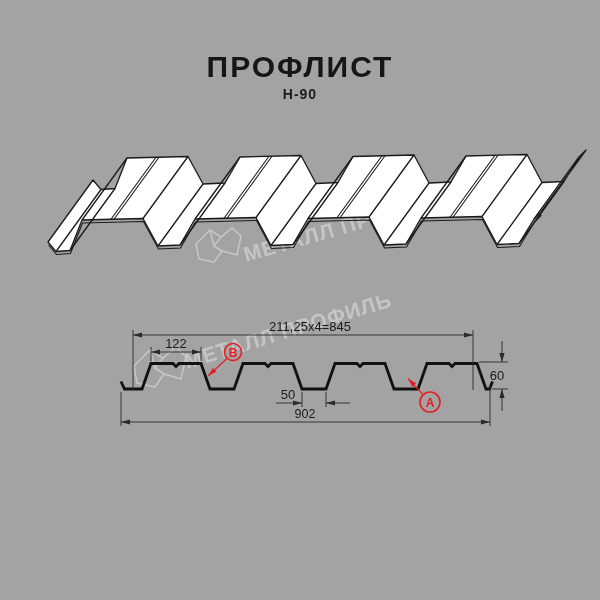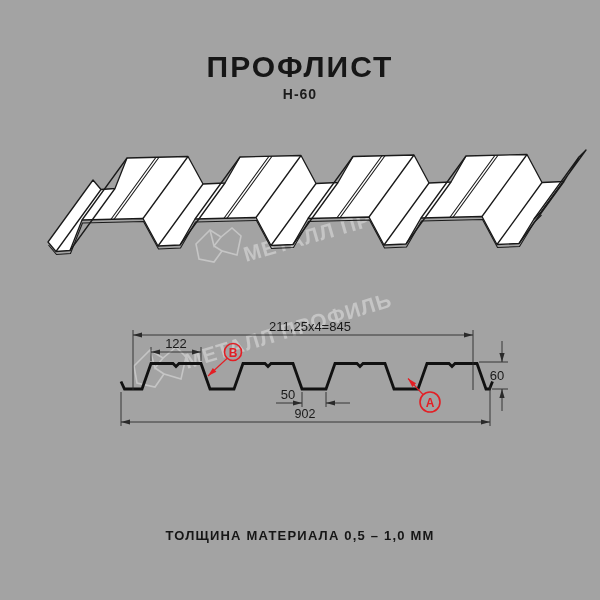--- a/index.html
+++ b/index.html
@@ -26,21 +26,21 @@
   .mk-circle{fill:none;stroke-width:1.6;}
   .mk-txt{font-family:"Liberation Sans",sans-serif;font-size:12px;font-weight:bold;}
   .mk-line{stroke-width:1.1;fill:none;}
 </style>
 </head>
 <body>
 
 <div class="page">
 
   <div class="title">ПРОФЛИСТ</div>
-  <div class="subtitle">Н-60</div>
+  <div class="subtitle">Н-90</div>
 
   <svg width="600" height="600" viewBox="0 0 600 600">
 
     <g opacity="0.9">
       <g transform="translate(194,228)">
         <path class="wm-shape" stroke="#c9c9c9" d="M 2,16 L 16,2 L 27,9 L 38,0 L 47,8 L 43,27 L 28,23 L 20,34 L 5,31 Z"></path>
         <path class="wm-shape" stroke="#c9c9c9" d="M 16,2 L 20,18 L 27,9 M 20,18 L 28,23"></path>
       </g>
       <text class="wm-txt" fill="#c9c9c9" transform="translate(246,262) rotate(-16)">МЕТАЛЛ ПРОФИЛЬ</text>
     </g>
@@ -142,14 +142,13 @@
       <g>
         <circle class="mk-circle" cx="430" cy="402" r="10" stroke="#e31e24"></circle>
         <text class="mk-txt" x="430" y="406.5" text-anchor="middle" fill="#e31e24">А</text>
         <path class="mk-line" stroke="#e31e24" d="M 423,394.5 L 408,378.5"></path>
         <path d="M 408,378.5 L 416.1,383.3 L 412.3,386.9 Z" fill="#e31e24" stroke="none"></path>
       </g>
 
     </g>
   </svg>
 
-  <div class="footer">ТОЛЩИНА МАТЕРИАЛА 0,5 – 1,0 ММ</div>
 </div>
 
 </body></html>

